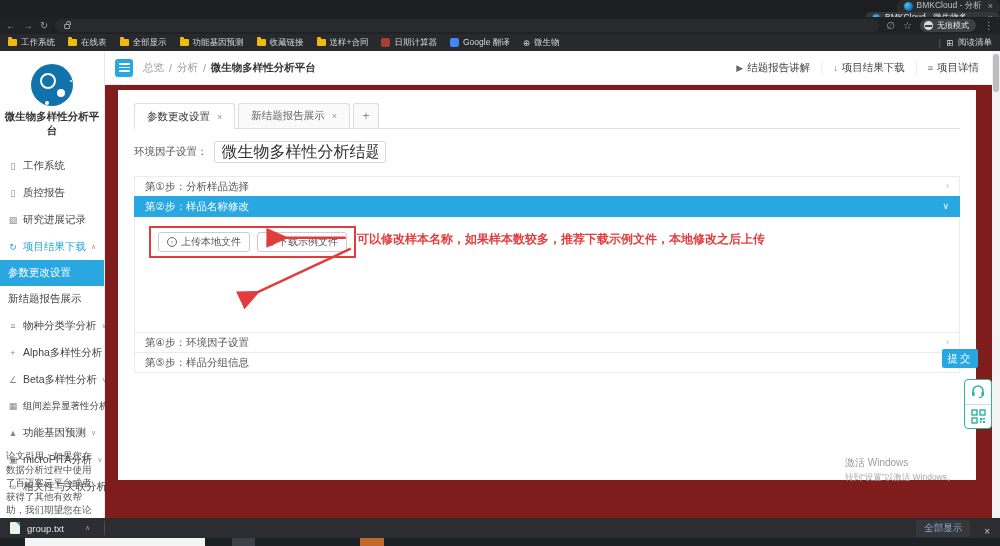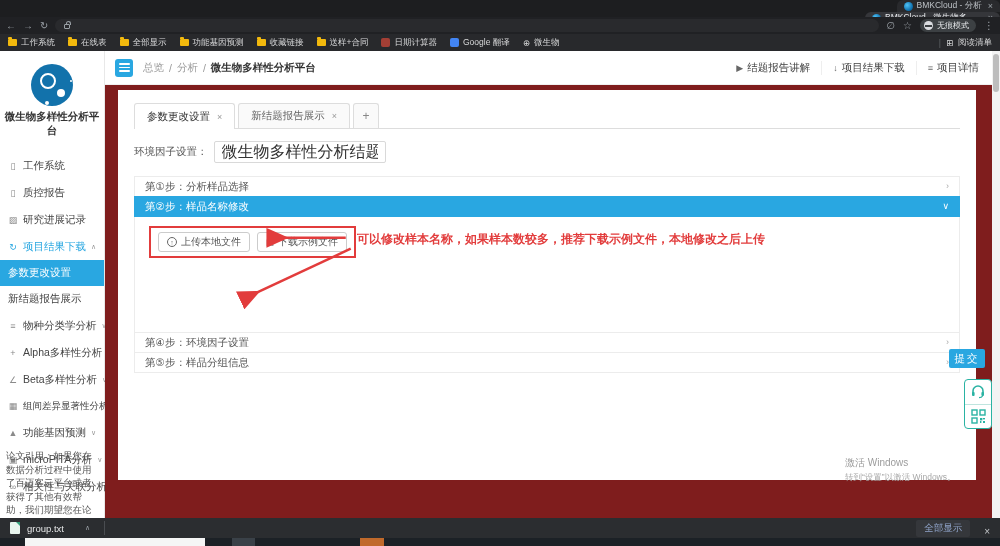--- a/index.html
+++ b/index.html
@@ -95,21 +95,21 @@
   .wbtn .bic { font-size:8.5px; color:#666; }
   .circ { display:inline-flex; width:10px; height:10px; border:1px solid #666; border-radius:50%; align-items:center; justify-content:center; font-size:7px; color:#666; }
   .annot { position:absolute; left:222px; top:14px; color:#e23c3c; font-weight:bold; font-size:12px; white-space:nowrap; }
   .arrows { position:absolute; left:0; top:0; width:100%; height:100%; pointer-events:none; }
 
   .mtable { margin-top:9px; border-collapse:collapse; font-size:10px; }
   .mtable th { background:#f5f6f7; border:1px solid #e0e0e0; font-weight:bold; color:#333; height:18px; padding:0 6px; }
   .mtable td { border:1px solid #e8e8e8; text-align:center; color:#555; height:19px; padding:0 4px; }
   .mtable td input { width:58px; height:15px; border:1px solid #ddd; border-radius:2px; padding:0 4px; font-size:9.5px; color:#555; outline:none; }
 
-  .submitbtn { position:absolute; right:15px; top:298px; width:36px; height:19px; background:#29a7e1; color:#fff; border:none; border-radius:2px; font-size:10.5px; letter-spacing:2px; cursor:pointer; }
+  .submitbtn { position:absolute; right:22px; top:298px; width:36px; height:19px; background:#29a7e1; color:#fff; border:none; border-radius:2px; font-size:10.5px; letter-spacing:2px; cursor:pointer; }
 
   .floatwidget { position:absolute; right:8px; top:328px; width:28px; background:#fff; border:1px solid #2ab3a3; border-radius:4px; overflow:hidden; }
   .fw-cell { height:24px; display:flex; align-items:center; justify-content:center; }
   .fw-cell + .fw-cell { border-top:1px solid #bfe5df; }
 
   .watermark { position:absolute; left:740px; top:405px; color:#9c9c9c; }
   .watermark .w1 { font-size:10px; }
   .watermark .w2 { font-size:8.5px; margin-top:2px; color:#a8a8a8; }
 
   .pg-scroll { position:absolute; right:0; top:0; bottom:0; width:8px; background:#f3f3f3; }

